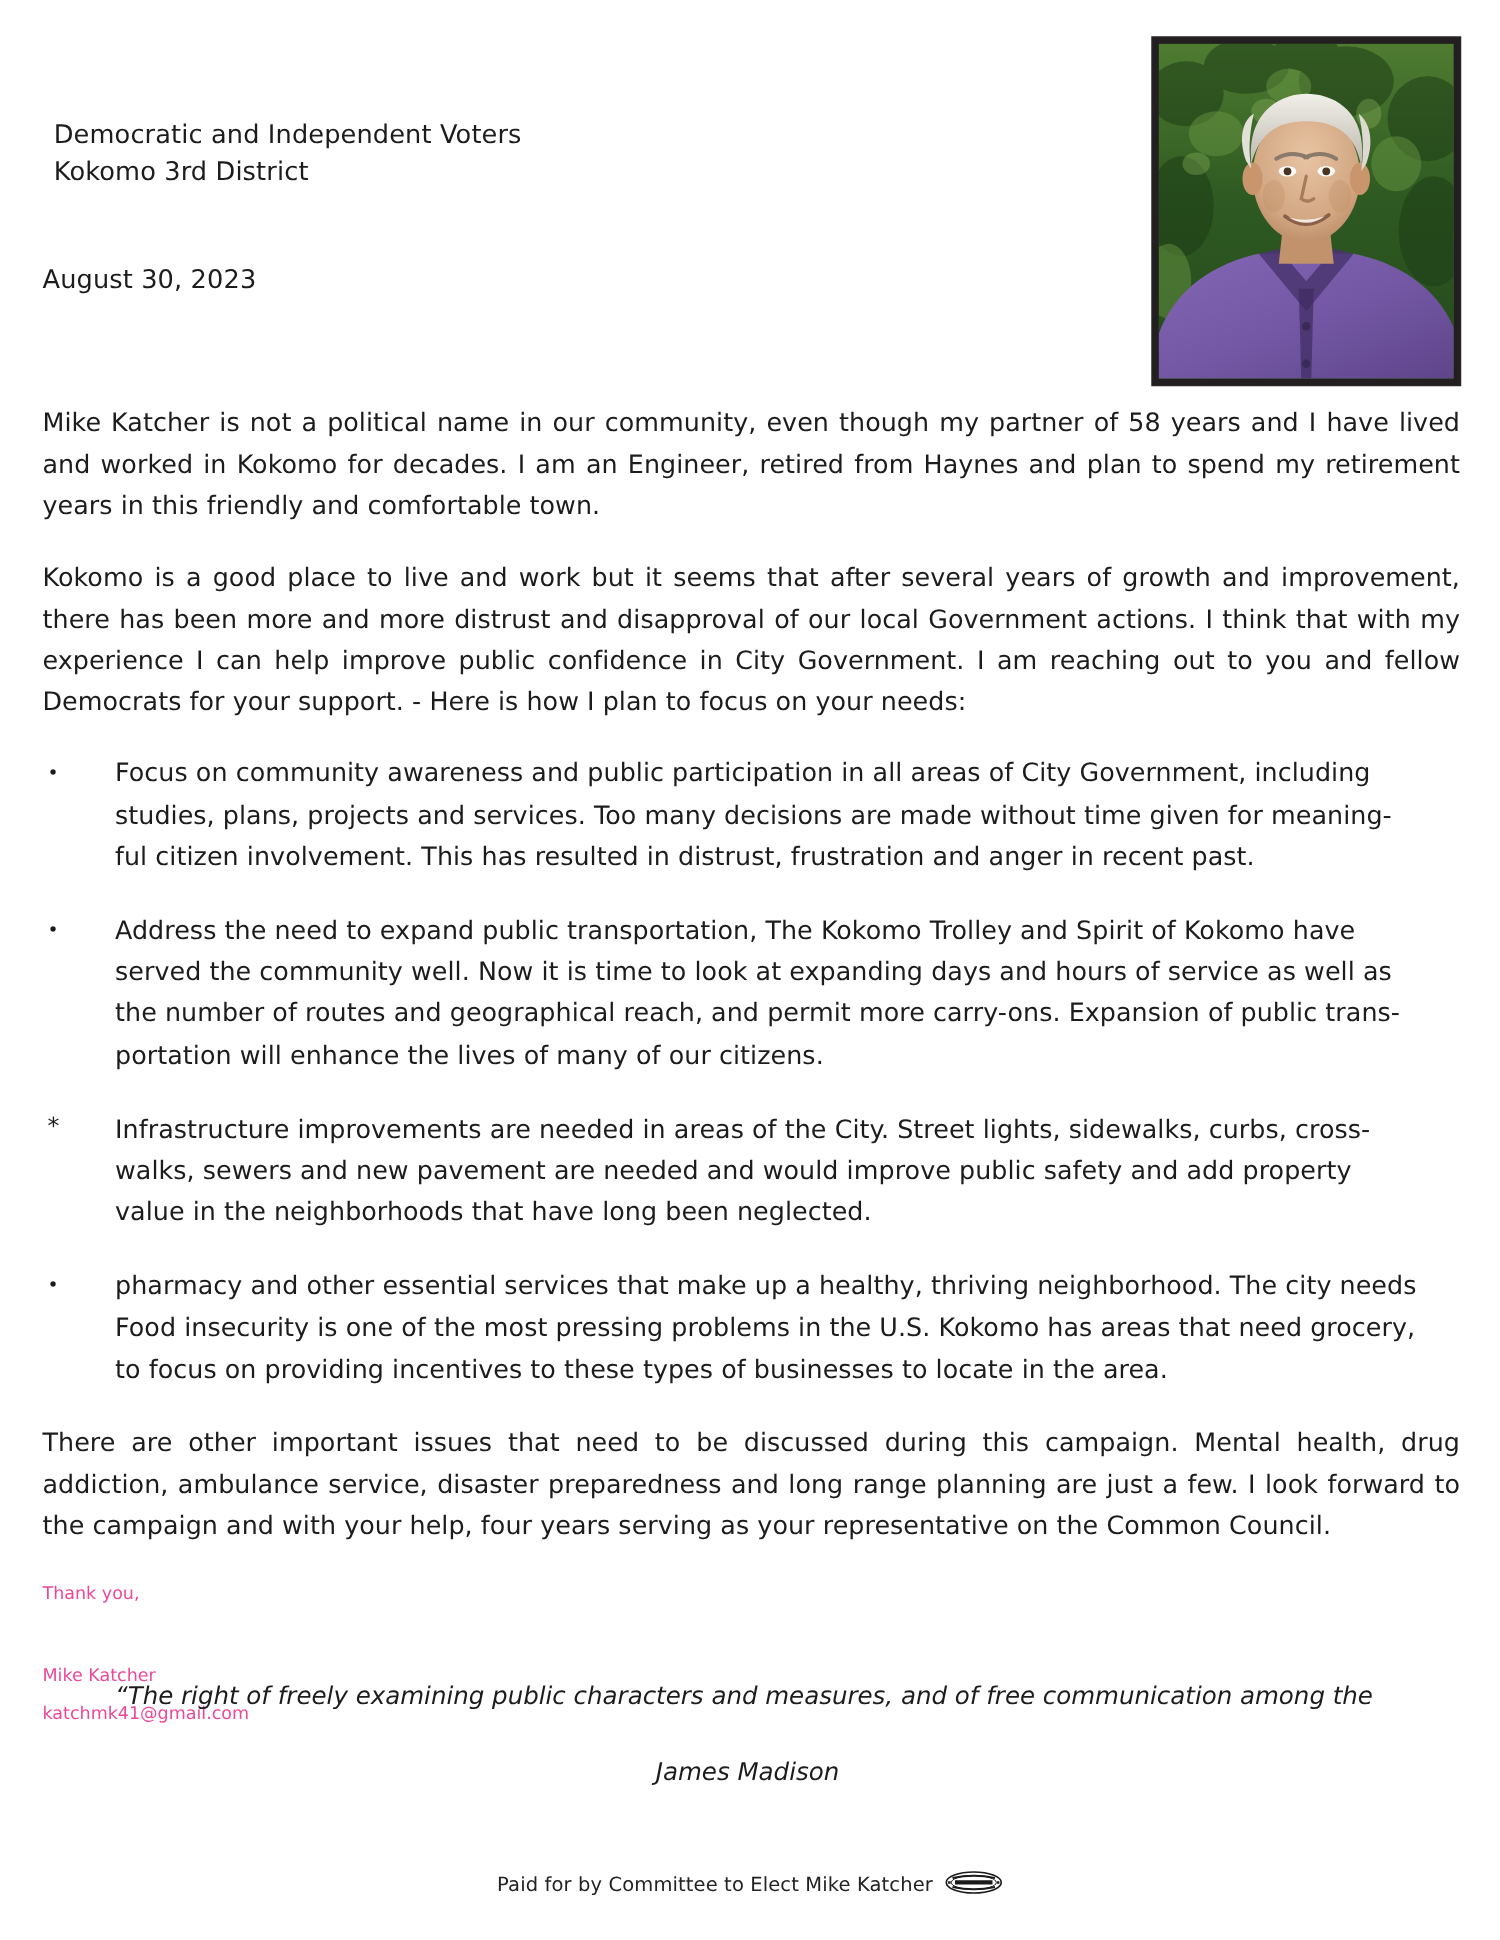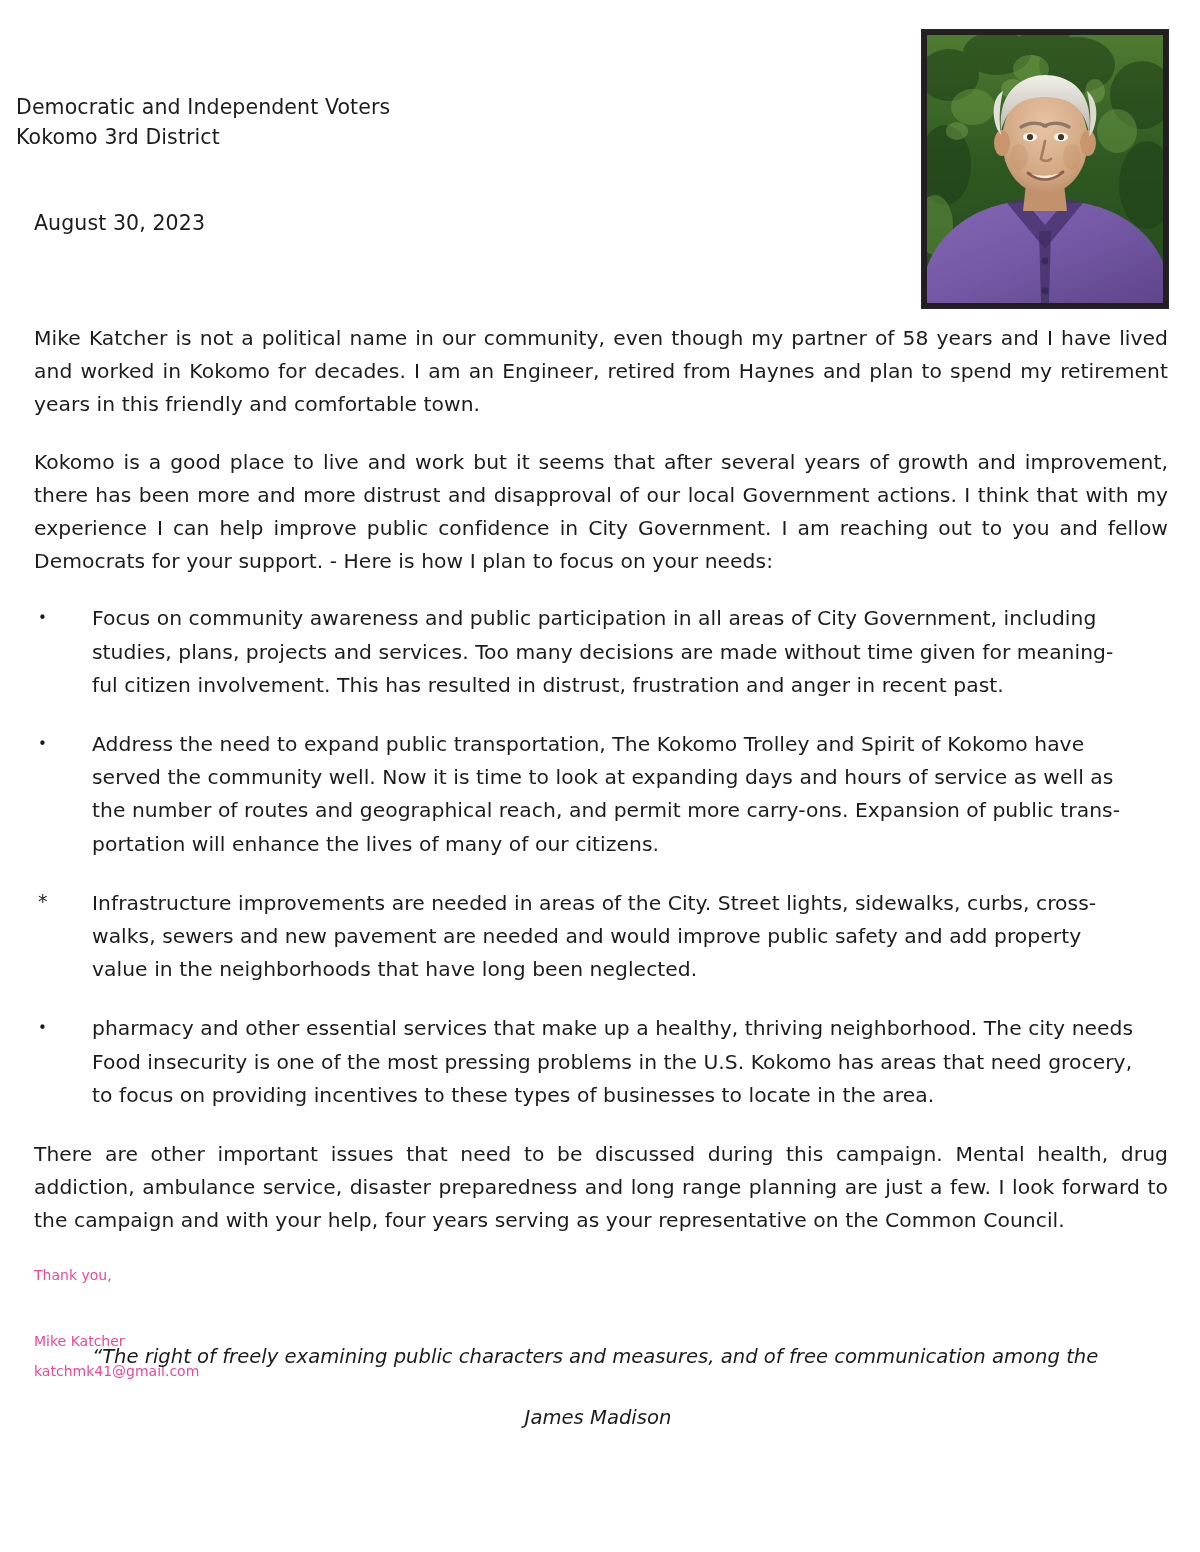--- a/index.html
+++ b/index.html
@@ -42,21 +42,21 @@
     position: relative;
     overflow: hidden;
     background: #2f5a24;
   }
   .photo-inner svg { display: block; width: 100%; height: 100%; }
 
   
   .header-block {
     position: absolute;
     top: 92px;
-    left: 16px;
+    left: 43px;
     width: 600px;
   }
   .header-line {
     font-size: 20.5px;
     line-height: 30px;
     letter-spacing: 0.1px;
     color: #1c1c1c;
     white-space: nowrap;
   }
   .date-line {
@@ -316,14 +316,28 @@
       <div class="line">katchmk41@gmail.com</div>
     </div>
 
   </div>
 
   <div class="quote-block">
     <div class="quote-text">“The right of freely examining public characters and measures, and of free communication among the</div>
     <div class="quote-attrib">James Madison</div>
   </div>
 
+  <div class="footer">
+    <span class="footer-text">Paid for by Committee to Elect Mike Katcher</span>
+    <span class="union-bug">
+      <svg width="46" height="20" viewBox="0 0 46 20">
+        <ellipse cx="23" cy="10" rx="22" ry="8.4" fill="none" stroke="#1a1a1a" stroke-width="1.3"></ellipse>
+        <ellipse cx="23" cy="10" rx="18" ry="5.6" fill="none" stroke="#1a1a1a" stroke-width="0.8"></ellipse>
+        <rect x="8" y="8.2" width="30" height="3.4" fill="#1a1a1a"></rect>
+        <path d="M6 6.4 q 17 -3.6 34 0" stroke="#1a1a1a" stroke-width="1.5" fill="none"></path>
+        <path d="M6 13.6 q 17 3.6 34 0" stroke="#1a1a1a" stroke-width="1.5" fill="none"></path>
+        <rect x="2.5" y="9" width="2" height="2" fill="#1a1a1a"></rect>
+        <rect x="41.5" y="9" width="2" height="2" fill="#1a1a1a"></rect>
+      </svg>
+    </span>
+  </div>
 
 </div>
 
 </body></html>

